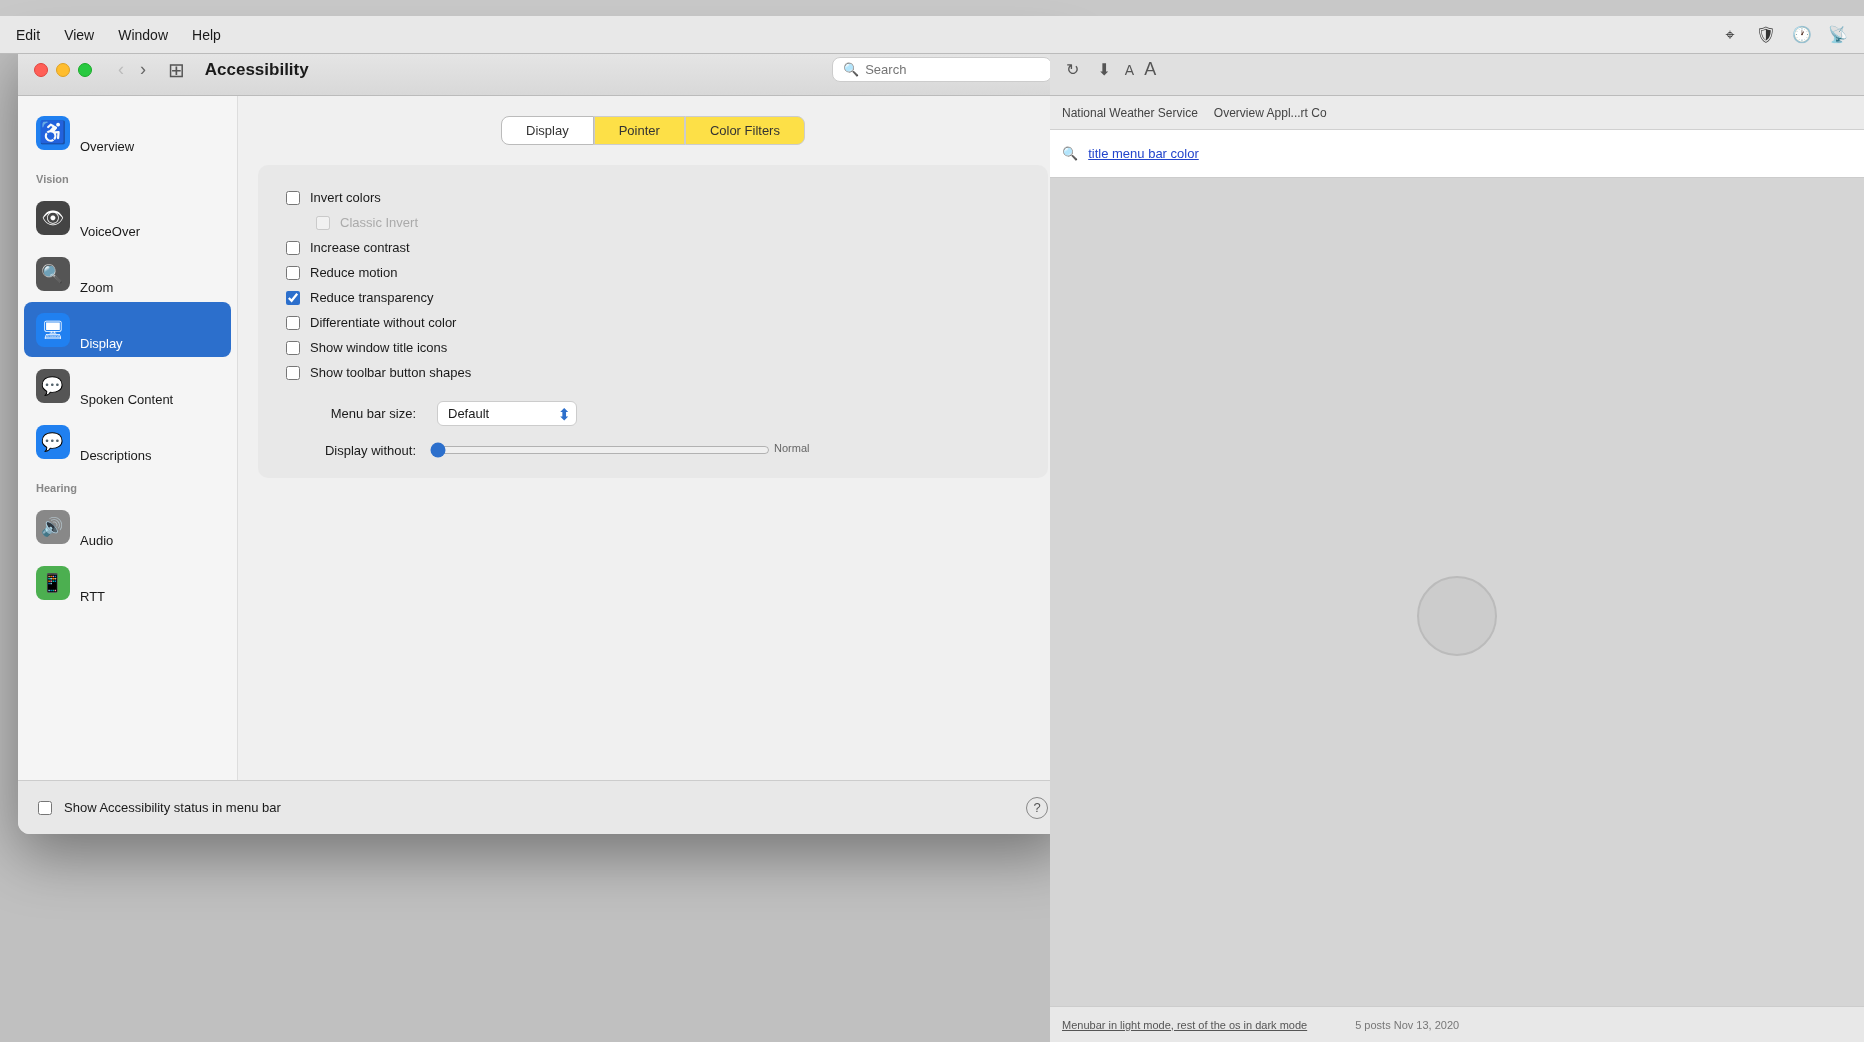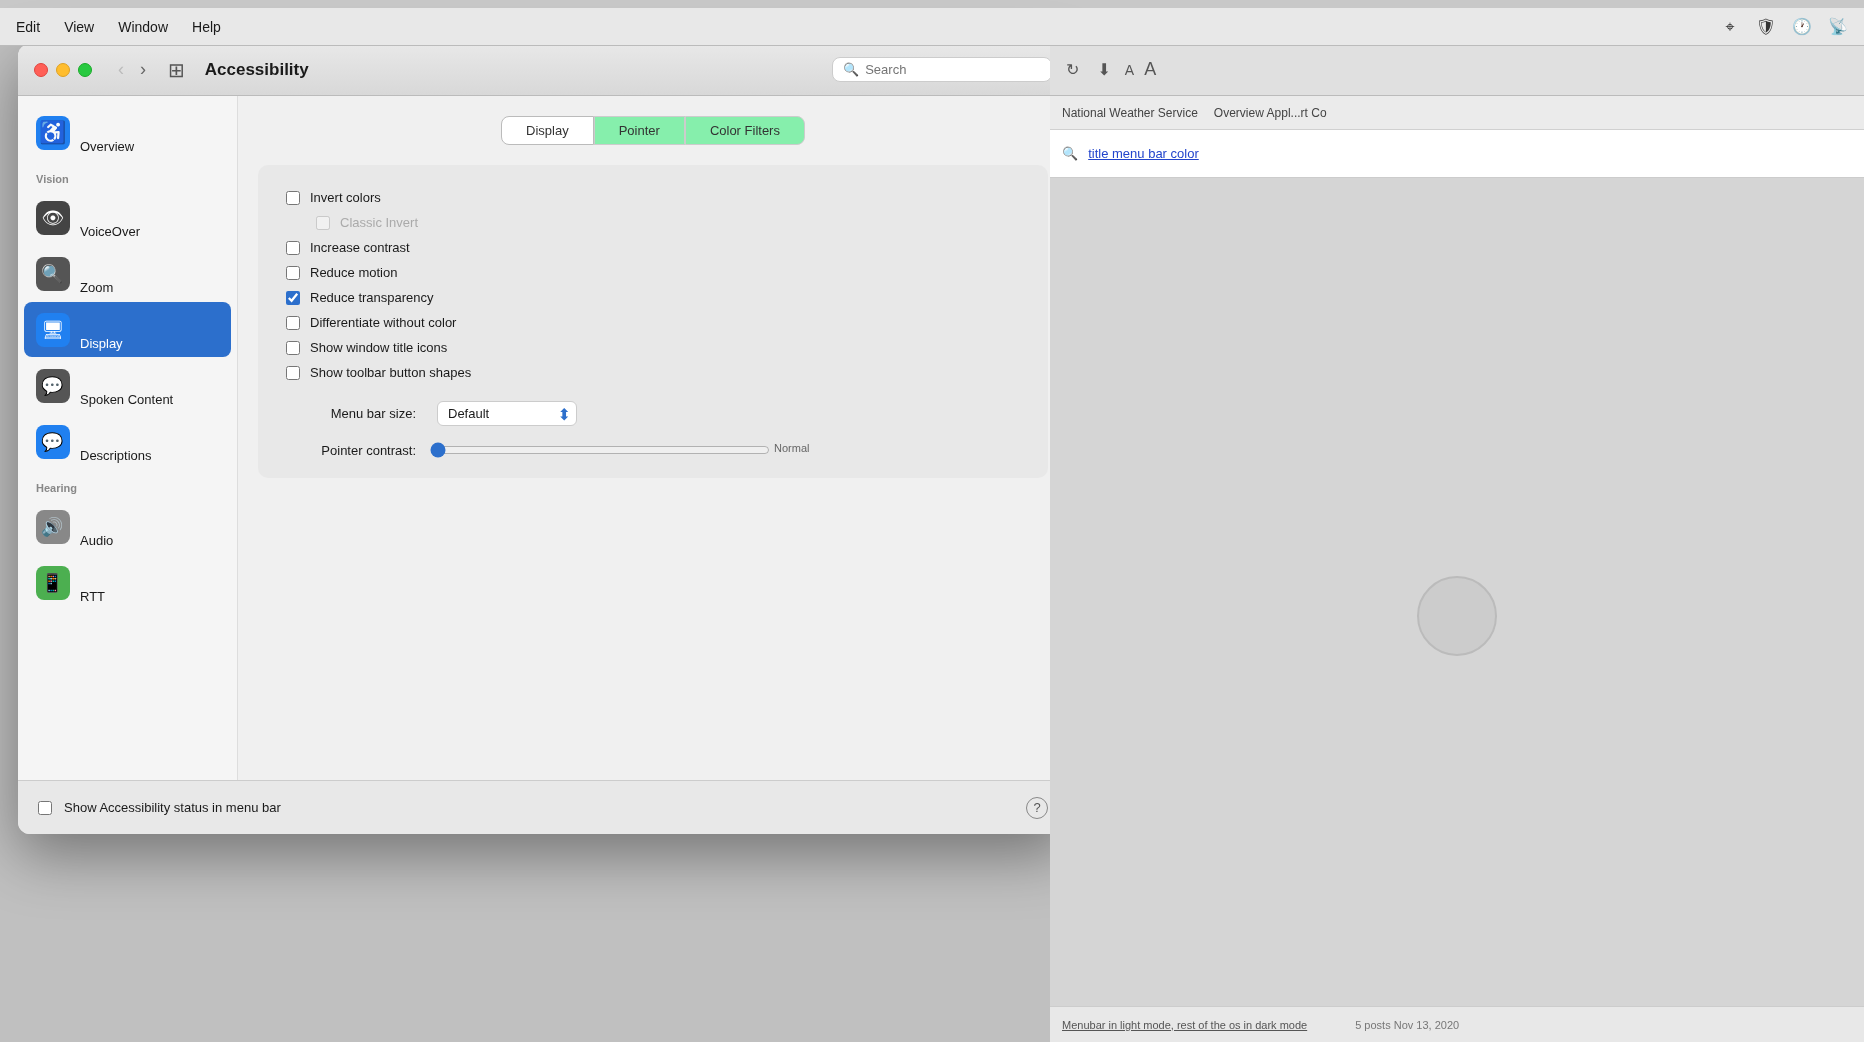--- a/index.html
+++ b/index.html
@@ -15,21 +15,21 @@
     
     .menubar {
       display: flex;
       align-items: center;
       height: 38px;
       background: #e8e8e8;
       padding: 0 16px;
       gap: 24px;
       border-bottom: 1px solid #bbb;
       position: absolute;
-      top: 8px; left: 0; right: 0;
+      top: 16px; left: 0; right: 0;
       z-index: 100;
     }
     .menubar-item {
       font-size: 14px;
       color: #1a1a1a;
       cursor: pointer;
     }
     .menubar-right {
       margin-left: auto;
       display: flex;
@@ -214,21 +214,21 @@
     .tab-bar {
       display: flex;
       justify-content: center;
       gap: 0;
       margin-bottom: 20px;
     }
     .tab-btn {
       padding: 6px 24px;
       font-size: 13px;
       border: 1px solid #ccc;
-      background: #86efac;
+      background: #fde047;
       cursor: pointer;
       color: #333;
     }
     .tab-btn:first-child { border-radius: 8px 0 0 8px; }
     .tab-btn:last-child { border-radius: 0 8px 8px 0; }
     .tab-btn.active {
       background: white;
       font-weight: 500;
       border-color: #bbb;
     }
@@ -614,21 +614,21 @@
             <div class="select-wrapper">
               <select class="select-control">
                 <option>Default</option>
                 <option>Large</option>
               </select>
               <span class="select-arrow">⬍</span>
             </div>
           </div>
 
           <div class="setting-row">
-            <span class="setting-label">Pointer contrast:</span>
+            <span class="setting-label">Display without:</span>
             <div class="slider-container">
               <input type="range" min="0" max="100" value="0" style="">
               <div class="slider-labels">
                 <span class="slider-label-text">Normal</span>
                 <span class="slider-label-text">Maximum</span>
               </div>
             </div>
           </div>
 
         </div>

